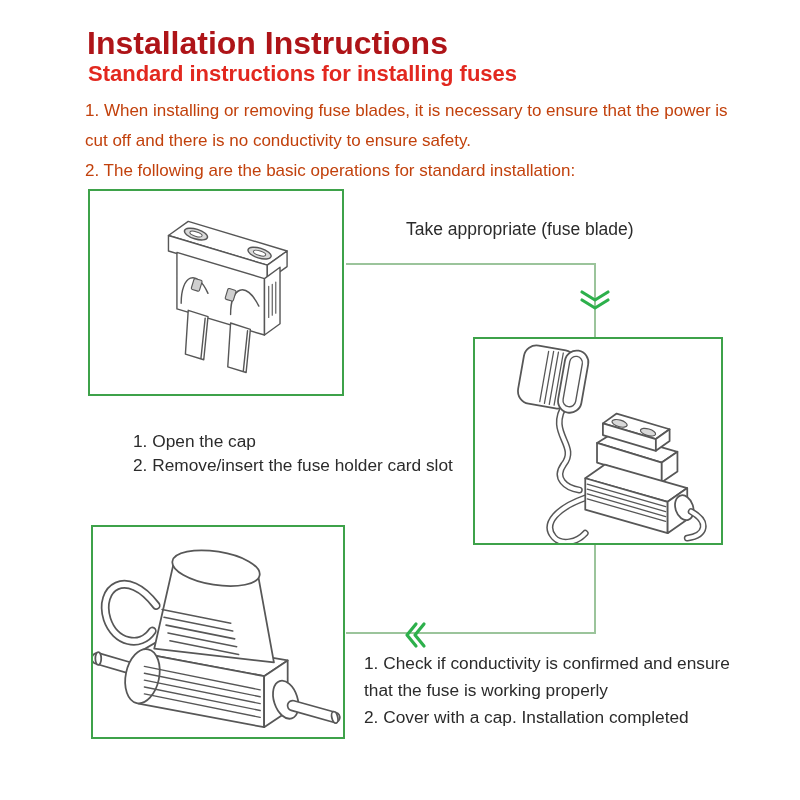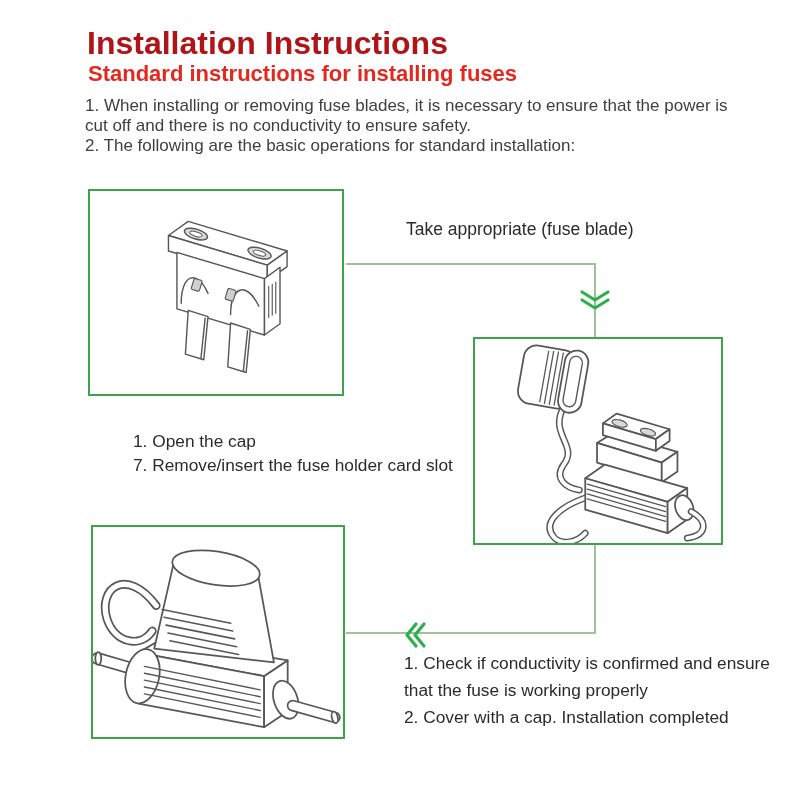--- a/index.html
+++ b/index.html
@@ -9,34 +9,34 @@
   }
   .title{
     position:absolute;left:87px;top:25px;font-size:32px;font-weight:700;
     color:#ae1418;letter-spacing:0;white-space:nowrap;
   }
   .subtitle{
     position:absolute;left:88px;top:61px;font-size:22px;font-weight:700;
     color:#e2281f;white-space:nowrap;text-align:center;
   }
   .intro{
-    position:absolute;left:85px;top:96px;right:40px;font-size:17px;line-height:20px;
-    color:#404040;white-space:pre-line;
+    position:absolute;left:85px;top:96px;right:40px;font-size:17px;line-height:30px;
+    color:#c2410c;white-space:pre-line;
   }
   .imgbox{
     position:absolute;border:2px solid #3ea24a;background:#ffffff;box-sizing:border-box;
   }
   .box1{left:88px;top:189px;width:256px;height:207px;}
   .box2{left:473px;top:337px;width:250px;height:208px;}
   .box3{left:91px;top:525px;width:254px;height:214px;}
   .imgbox svg{position:absolute;left:0;top:0;width:100%;height:100%;}
   .caption{position:absolute;color:#2b2b2b;white-space:pre-line;}
   .cap1{left:358px;top:217px;font-size:17.5px;line-height:24px;margin-left:48px;}
   .cap2{left:133px;top:429px;font-size:17.3px;line-height:24px;}
-  .cap3{left:364px;top:650px;font-size:17.3px;line-height:27px;margin-left:40px;}
+  .cap3{left:364px;top:650px;font-size:17.3px;line-height:27px;}
   .conn{position:absolute;background:#9bc49b;}
   .c1h{left:346px;top:263px;width:250px;height:2px;}
   .c1v{left:594px;top:263px;width:2px;height:74px;}
   .c2v{left:594px;top:545px;width:2px;height:88px;}
   .c2h{left:346px;top:632px;width:250px;height:2px;}
   .chev{position:absolute;}
   .chev-down{left:579px;top:289px;}
   .chev-left{left:403px;top:621px;}
 </style>
 </head>
@@ -129,21 +129,21 @@
         <polygon points="196,166 216,152 216,184 196,198"></polygon>
         <path d="M 114 148 L 194 171 M 114 153 L 194 176 M 114 158 L 194 181 M 114 163 L 194 186" fill="none" stroke-width="1.3"></path>
 
         <ellipse cx="213" cy="172" rx="9" ry="13" transform="rotate(-18 213 172)"></ellipse>
         <path d="M 220 176 C 238 186 236 200 216 203" fill="none" stroke-width="7"></path>
         <path d="M 220 176 C 238 186 236 200 216 203" fill="none" stroke="#ffffff" stroke-width="4"></path>
       </g>
     </svg>
   </div>
   <div class="caption cap2">1. Open the cap
-7. Remove/insert the fuse holder card slot</div>
+2. Remove/insert the fuse holder card slot</div>
 
   <div class="imgbox box3">
     <svg viewBox="0 0 254 214">
       <g fill="#ffffff" stroke="#575757" stroke-width="1.8" stroke-linejoin="round" stroke-linecap="round">
 
         <path d="M 4 134 L 42 145" fill="none" stroke-width="13"></path>
         <path d="M 4 134 L 42 145" fill="none" stroke="#ffffff" stroke-width="9.5"></path>
         <ellipse cx="5" cy="134" rx="3" ry="6.5"></ellipse>
 
         <path d="M 64 80 C 34 40 4 62 14 94 C 22 118 48 124 60 106" fill="none" stroke-width="9"></path>

